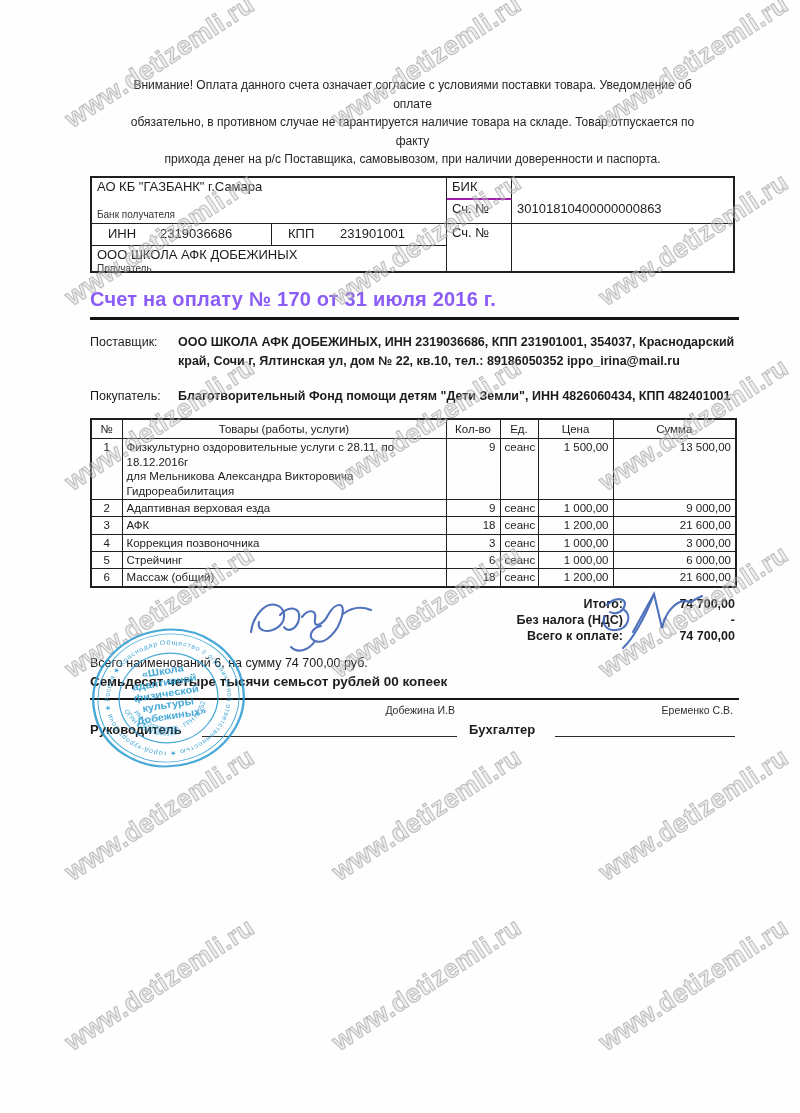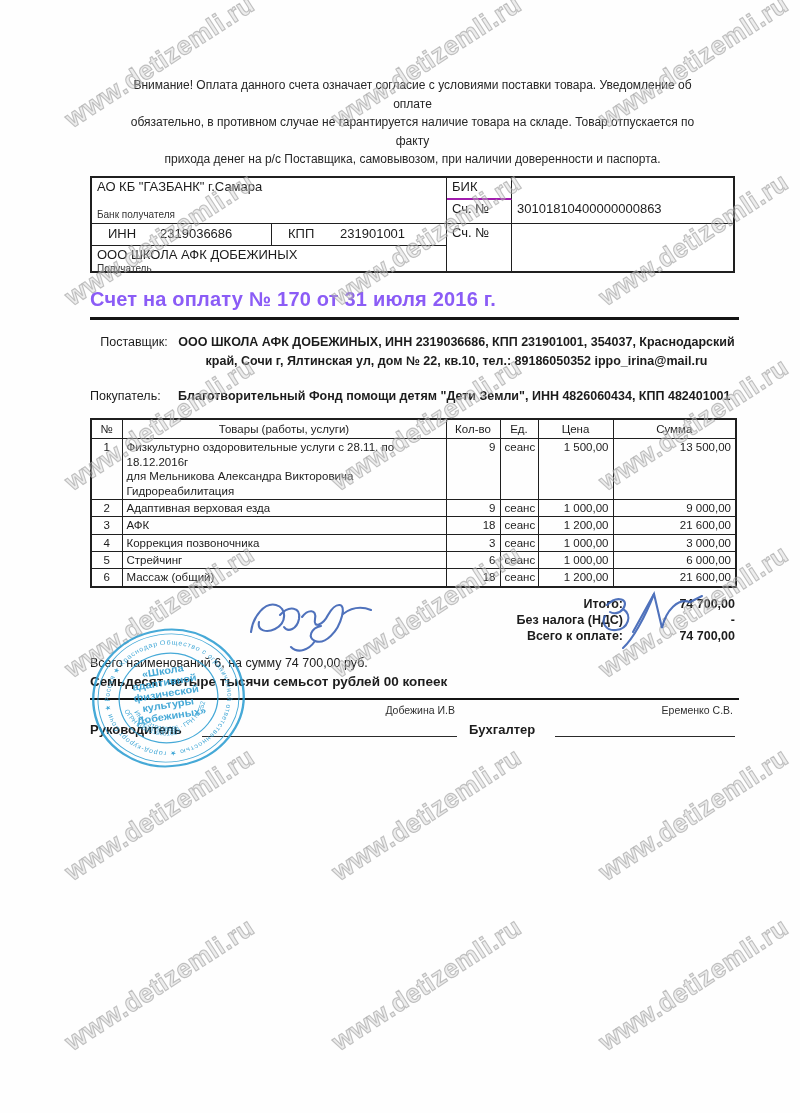--- a/index.html
+++ b/index.html
@@ -48,21 +48,21 @@
   .half-kpp { flex:1; }
   .half .lbl { width:52px; }
   .tiny { font-size:10px; color:#333; }
 
   .doc-title { margin-top:15px; font-size:20px; font-weight:bold; color:#8b5cf6; letter-spacing:.2px; }
   .rule { width:649px; background:#141414; }
   .rule-a { height:3px; margin-top:6px; }
   .rule-b { height:2px; margin-top:9px; }
 
   .party { display:flex; font-size:12.5px; line-height:1.55; }
-  .party-supplier { margin-top:13px;text-align:center; }
+  .party-supplier { margin-top:13px; }
   .party-buyer { margin-top:15px; }
   .party .plabel { width:88px; flex:none; }
   .party .pvalue { width:557px; font-weight:bold; }
 
   
   table.items { margin-top:12px; width:645px; border-collapse:collapse; font-size:11.5px; table-layout:fixed; }
   table.items th, table.items td { border:1px solid #1f1f1f; padding:1px 4px; vertical-align:top; line-height:1.25; }
   table.items { border:2px solid #1f1f1f; }
   table.items th { font-weight:normal; text-align:center; padding:2px 2px; }
   td.c { text-align:center; }

